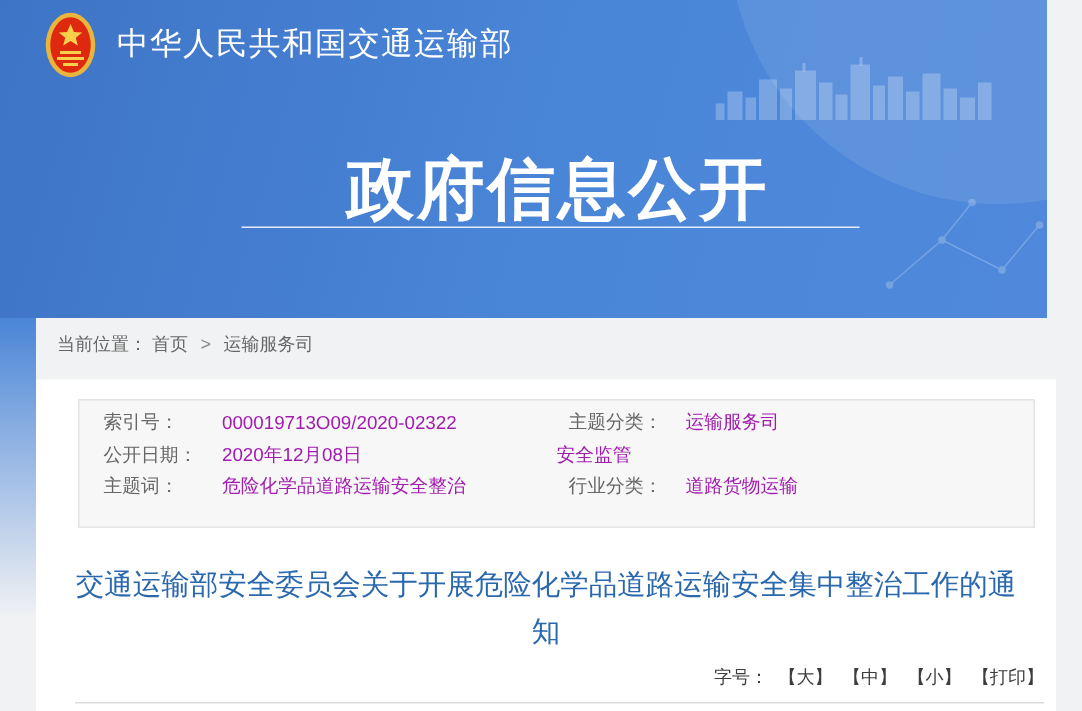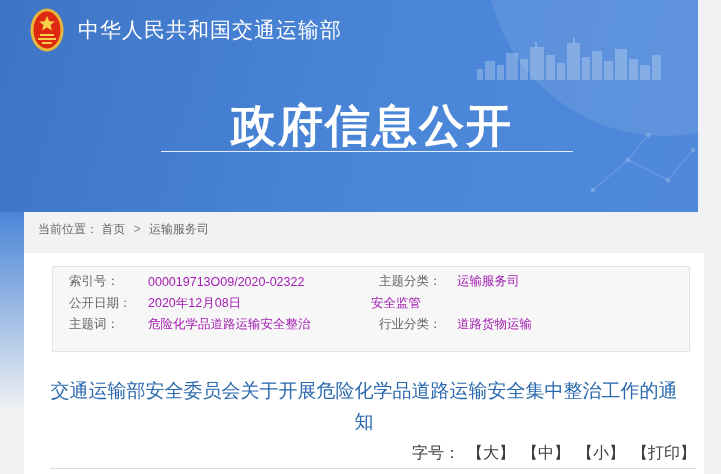--- a/index.html
+++ b/index.html
@@ -60,21 +60,21 @@
   .meta-row{display:flex;height:21.5px;align-items:center;}
   .meta-col.left .meta-label{width:79px;padding-left:16px;color:#666;flex:none;}
   .meta-col.right .meta-label{width:78px;padding-left:8px;color:#666;flex:none;}
   .meta-value{color:#a21caf;white-space:nowrap;}
   .doc-title{
     position:absolute;top:122px;left:20px;width:640px;margin:0;
     text-align:center;font-size:19px;font-weight:normal;color:#2a68ad;
     line-height:31px;letter-spacing:0;
   }
   .toolbar{
-    position:absolute;top:190px;right:8px;font-size:16px;color:#3d3d3d;
+    position:absolute;top:190px;right:8px;font-size:12px;color:#3d3d3d;
     white-space:nowrap;
   }
   .toolbar a{color:#3d3d3d;text-decoration:none;margin-left:7px;cursor:pointer;}
   .divider{
     position:absolute;top:215px;left:26px;right:8px;height:0;
     border-top:1px solid #dcdcdc;
   }
 </style>
 </head>
 <body>

